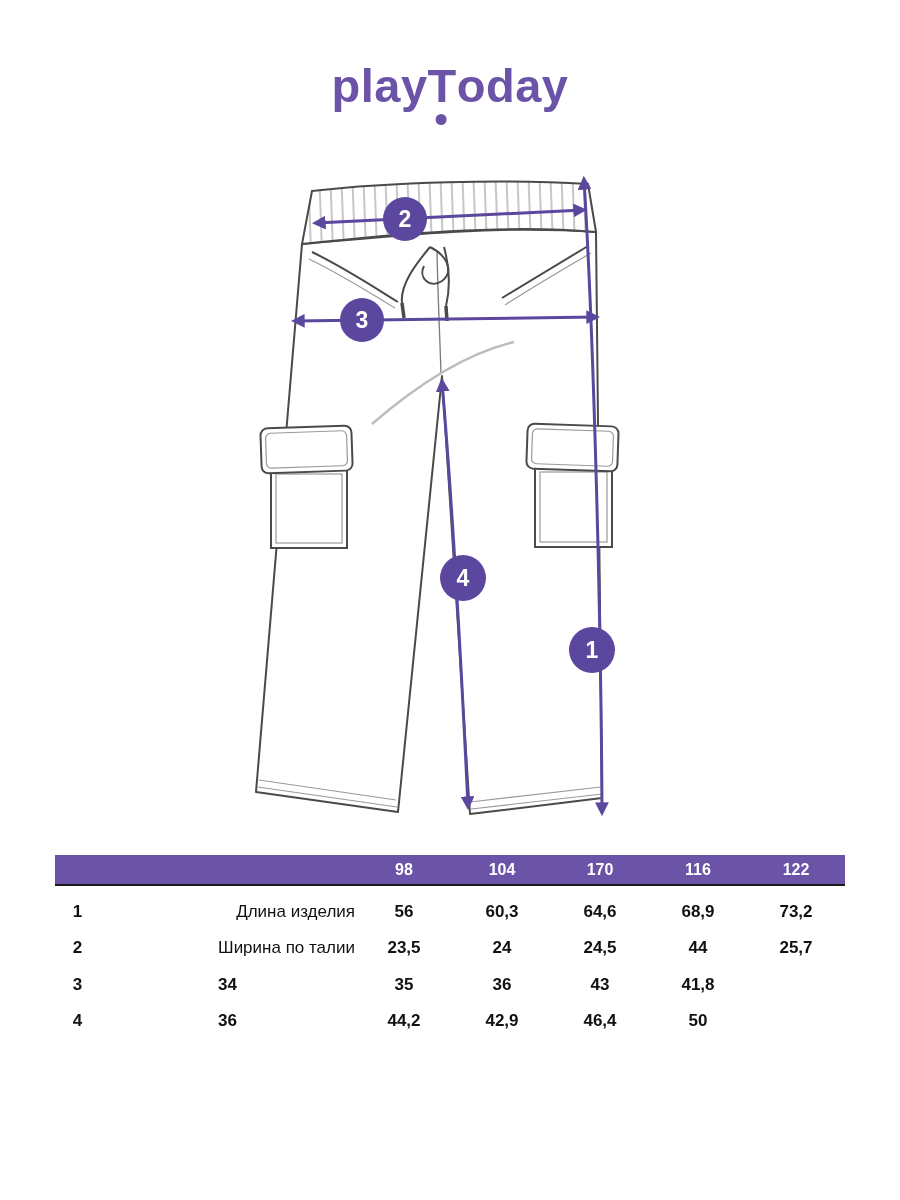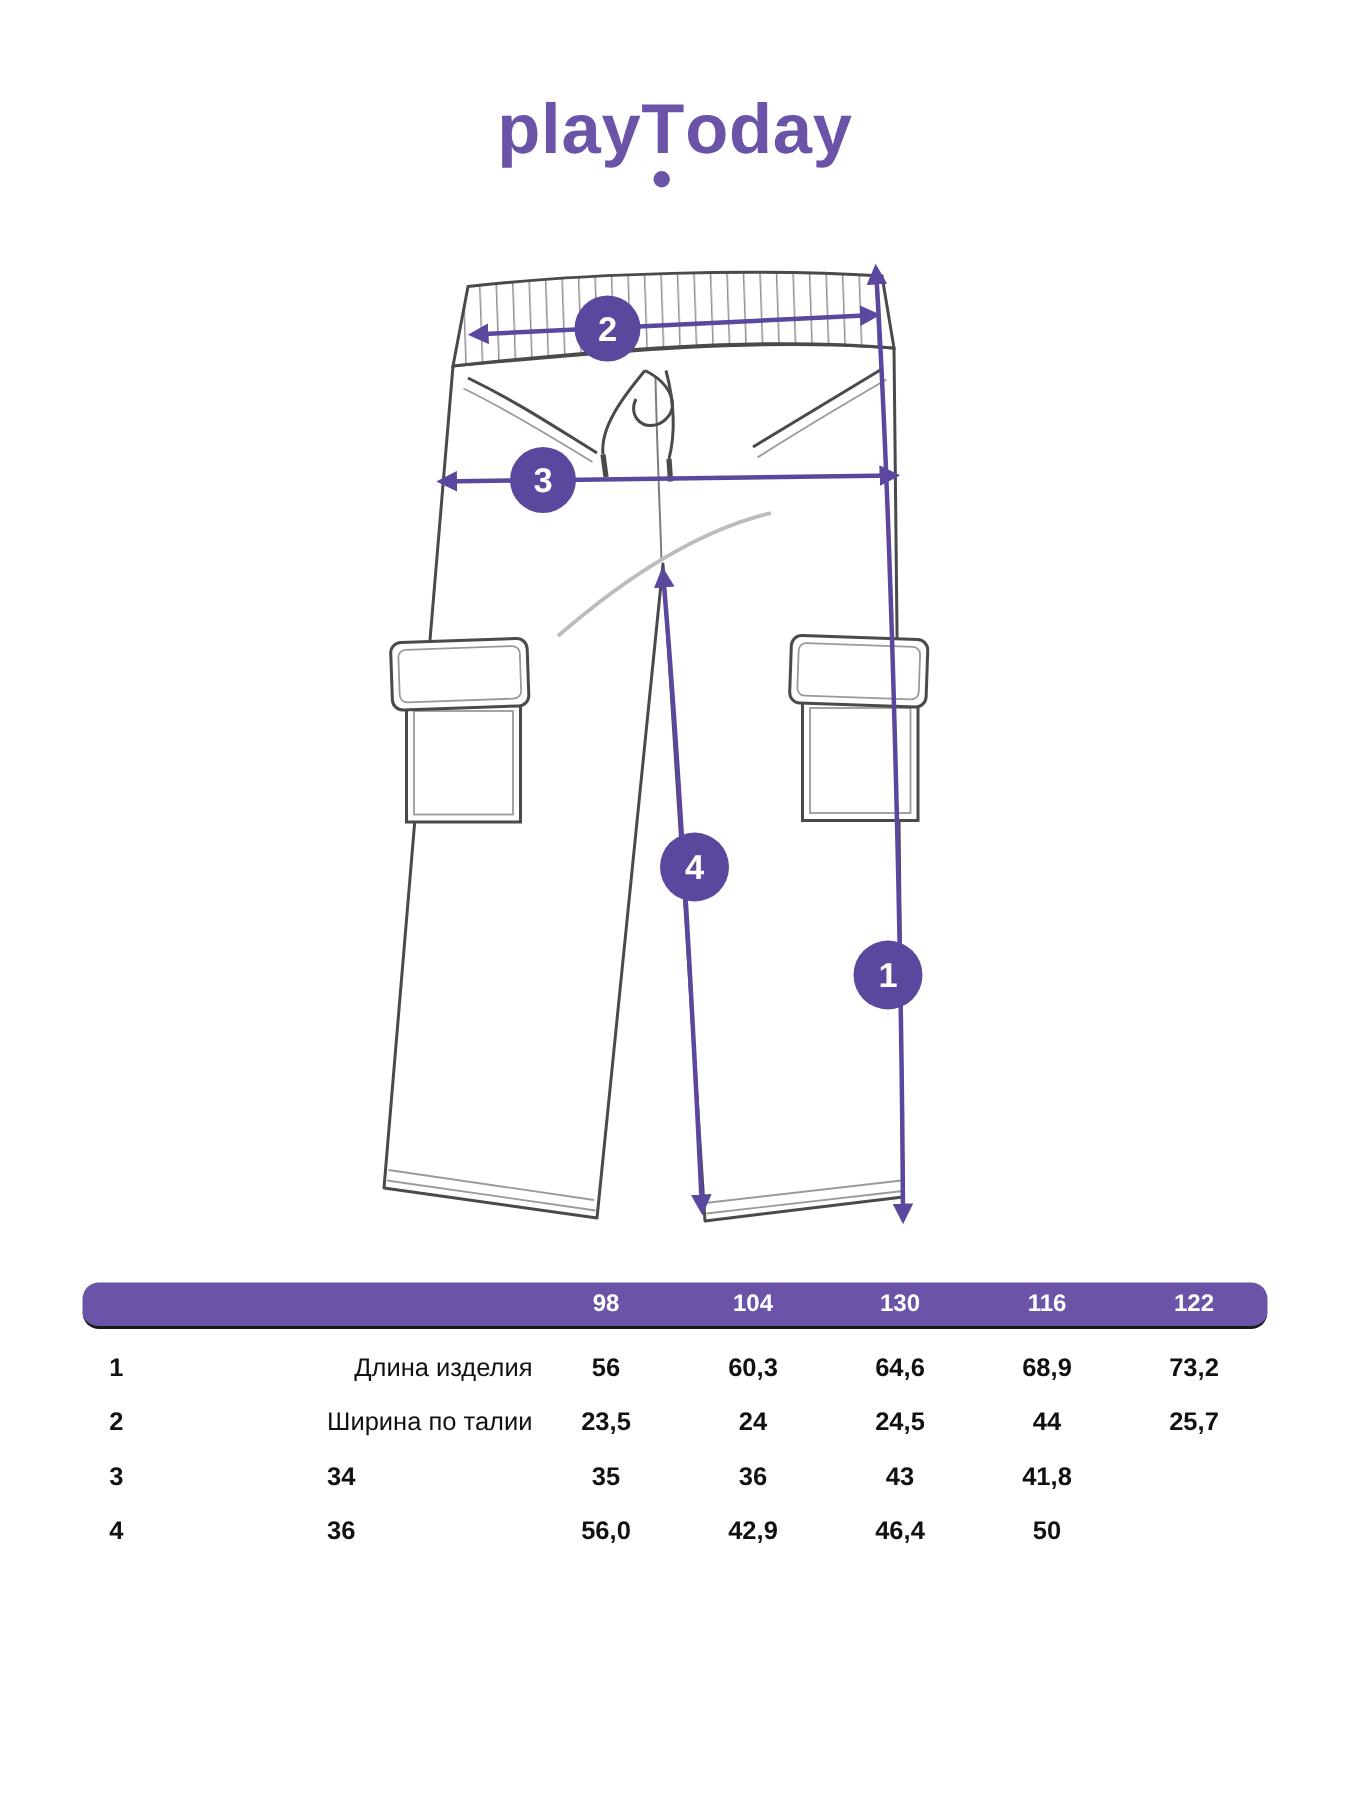--- a/index.html
+++ b/index.html
@@ -42,21 +42,20 @@
     text-anchor:middle;
   }
   
   .size-table{
     position:absolute;left:55px;top:855px;width:790px;
     font-size:17px;color:#111111;
   }
   .thead,.trow{
     display:grid;
     grid-template-columns:45px 255px 98px 98px 98px 98px 98px;
-    border-radius:11px;
   }
   .thead{
     background:var(--accent);
     height:31px;align-items:center;
     border-bottom:2px solid #1a1a1a;
   }
   .thead .size{
     color:#ffffff;font-weight:bold;text-align:center;font-size:16px;
   }
   .trow{padding-top:15px;align-items:start;line-height:1.25;}
@@ -160,21 +159,21 @@
     </g>
   </svg>
 
   <div class="size-table">
 
     <div class="thead">
       <div class="cell"></div>
       <div class="cell"></div>
       <div class="cell size">98</div>
       <div class="cell size">104</div>
-      <div class="cell size">130</div>
+      <div class="cell size">170</div>
       <div class="cell size">116</div>
       <div class="cell size">122</div>
     </div>
 
     <div class="trow">
       <div class="cell num">1</div>
       <div class="cell label">Длина изделия</div>
       <div class="cell val">56</div>
       <div class="cell val">60,3</div>
       <div class="cell val">64,6</div>
@@ -197,20 +196,20 @@
       <div class="cell val">34</div>
       <div class="cell val">35</div>
       <div class="cell val">36</div>
       <div class="cell val">43</div>
       <div class="cell val">41,8</div>
     </div>
 
     <div class="trow">
       <div class="cell num">4</div>
       <div class="cell val">36</div>
-      <div class="cell val">56,0</div>
+      <div class="cell val">44,2</div>
       <div class="cell val">42,9</div>
       <div class="cell val">46,4</div>
       <div class="cell val">50</div>
     </div>
 
   </div>
 </div>
 
 </body></html>

